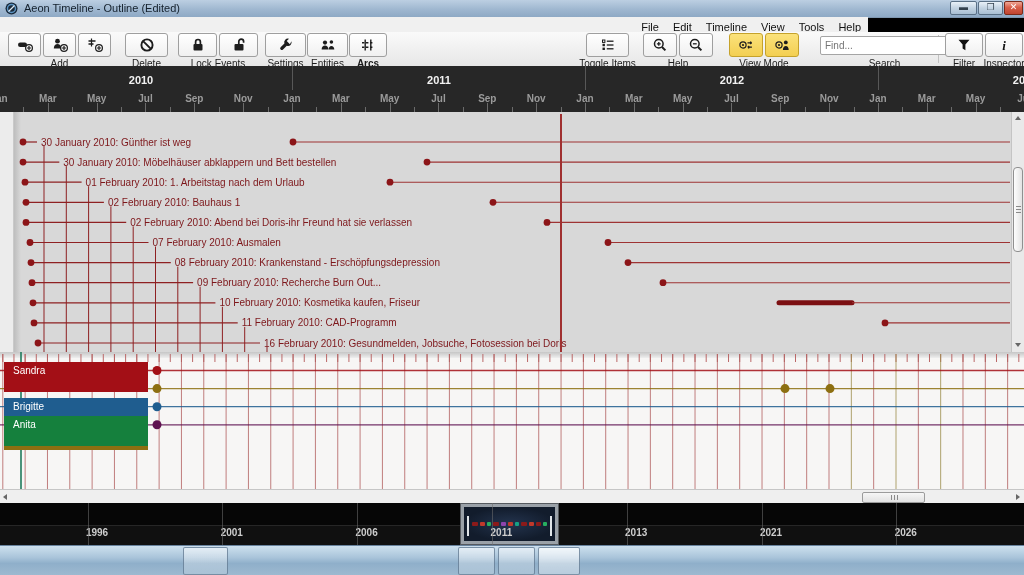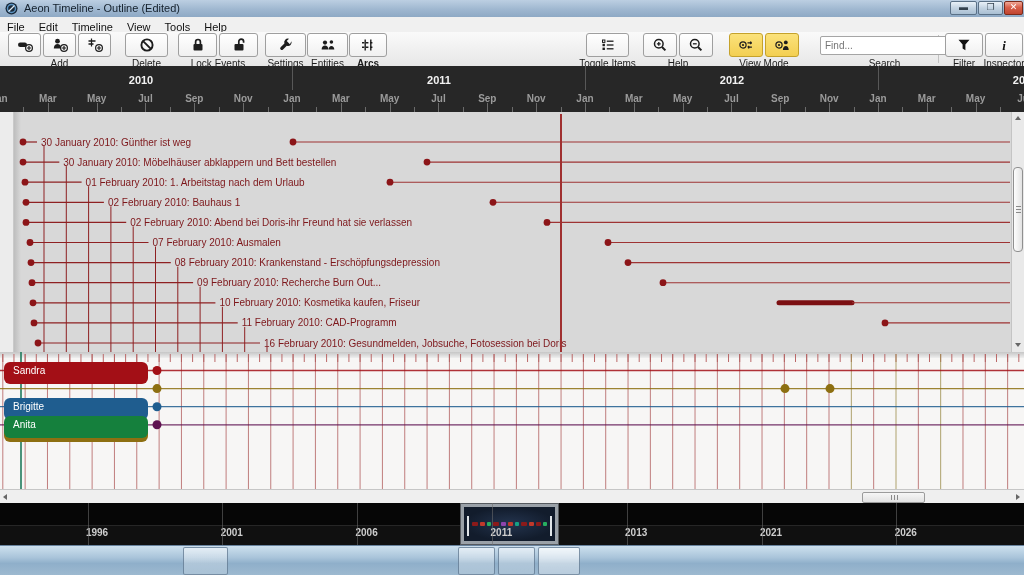--- a/index.html
+++ b/index.html
@@ -5,21 +5,21 @@
   html,body{margin:0;padding:0;}
   body{width:1024px;height:575px;overflow:hidden;font-family:"Liberation Sans",sans-serif;background:#000;position:relative;}
   .abs{position:absolute;}
   
   #titlebar{left:0;top:0;width:1024px;height:17px;background:linear-gradient(#bccfe2,#9fb7d0 55%,#8ea9c5);border-bottom:1px solid #7f97b0;}
   #title-text{left:24px;top:2px;font-size:11px;color:#14202c;}
   .winbtn{top:1px;height:14px;border:1px solid #5a7086;border-radius:2px;background:linear-gradient(#e9f1f8,#c3d3e2 50%,#a9bfd3);box-sizing:border-box;text-align:center;line-height:11px;font-size:9px;color:#33414e;}
   #btn-min{left:950px;width:27px;}
   #btn-restore{left:978px;width:25px;}
   #btn-close{left:1004px;width:19px;background:linear-gradient(#f0a898,#d85f4a 45%,#c04530);border-color:#7c2a1a;color:#fff;}
-  #menubar{left:0;top:17px;width:1024px;height:15px;background:#f0f0f0;border-bottom:1px solid #e0e0e0;}
+  #menubar{left:0;top:17px;width:868px;height:15px;background:#f0f0f0;border-bottom:1px solid #e0e0e0;text-align:right;}
   .menu-item{display:inline-block;padding:1px 7px;font-size:11px;color:#111;}
   
   #toolbar{left:0;top:32px;width:1024px;height:34px;background:linear-gradient(#fafafa,#e7e7e7);border-bottom:1px solid #9a9a9a;}
   .tbtn{position:absolute;top:1px;height:24px;background:linear-gradient(#ffffff,#f0f0f0);border:1px solid #9f9f9f;border-radius:3px;box-sizing:border-box;display:flex;align-items:center;justify-content:center;}
   .tbtn.active{background:linear-gradient(#fbe27b,#f3cf52);border-color:#c5a22b;}
   .tlabel{position:absolute;top:26px;font-size:10px;color:#1c1c1c;text-align:center;white-space:nowrap;}
   #toolbar-sep{left:938px;top:3px;width:1px;height:28px;background:#c2c2c2;}
   #search-input{position:absolute;top:4px;height:17px;border:1px solid #a5a5a5;border-radius:2px;font-size:10px;padding:0 4px;color:#333;background:#fff;font-family:"Liberation Sans",sans-serif;}
   
   #tl-header{left:0;top:66px;width:1024px;height:46px;background:#272727;overflow:hidden;}
@@ -35,21 +35,21 @@
   #vscroll-thumb{left:1012.5px;top:55px;width:10px;height:85px;background:linear-gradient(90deg,#fdfdfd,#e3e3e3);border:1px solid #909090;border-radius:4px;box-sizing:border-box;}
   .grip{position:absolute;left:2px;width:5px;height:1px;background:#8a8a8a;}
   .arrow-up{width:0;height:0;border-left:3.5px solid transparent;border-right:3.5px solid transparent;border-bottom:4px solid #666;}
   .arrow-dn{width:0;height:0;border-left:3.5px solid transparent;border-right:3.5px solid transparent;border-top:4px solid #666;}
   .arrow-lf{width:0;height:0;border-top:3.5px solid transparent;border-bottom:3.5px solid transparent;border-right:4px solid #666;}
   .arrow-rt{width:0;height:0;border-top:3.5px solid transparent;border-bottom:3.5px solid transparent;border-left:4px solid #666;}
   #date-marker{left:560px;top:114px;width:2px;height:238px;background:#a03030;}
   
   #grid-area{left:0;top:352px;width:1024px;height:137px;background:#f7f6f5;overflow:hidden;}
   #grid-band{left:0;top:0;width:1024px;height:6px;background:linear-gradient(#c6c6c6,#eeeeee);}
-  .entity-pill{position:absolute;left:4px;width:144px;height:22px;border-radius:6px;color:#fff;font-size:10px;line-height:17px;padding-left:9px;box-sizing:border-box;}
+  .entity-pill{position:absolute;left:4px;width:144px;height:30px;border-radius:0;color:#fff;font-size:10px;line-height:17px;padding-left:9px;box-sizing:border-box;}
   
   #hscroll{left:0;top:489px;width:1024px;height:14px;background:#efefef;border-top:1px solid #c6c6c6;box-sizing:border-box;}
   #hscroll-thumb{left:862px;top:1.5px;width:63px;height:11px;background:linear-gradient(#f6f6f6,#e2e2e2);border:1px solid #9b9b9b;border-radius:2px;box-sizing:border-box;}
   .hgrip{position:absolute;top:2px;width:1px;height:5px;background:#8a8a8a;}
   
   #overview{left:0;top:503px;width:1024px;height:42px;background:#060606;overflow:hidden;}
   #overview-lower{left:0;top:22px;width:1024px;height:20px;background:#101010;border-top:1px solid #262626;}
   .ov-tick{position:absolute;top:0;width:1px;height:42px;background:#6f6f6f;opacity:.55;}
   .ov-year{position:absolute;top:24px;transform:translateX(-50%);font-size:10px;font-weight:bold;color:#cdcdcd;}
   #viewport{left:461px;top:1px;width:97px;height:40px;border:3px solid #9aa1a8;box-sizing:border-box;background:radial-gradient(ellipse at center,#24344e 0%,#121c2c 70%);box-shadow:0 0 0 1px #55595e;}

